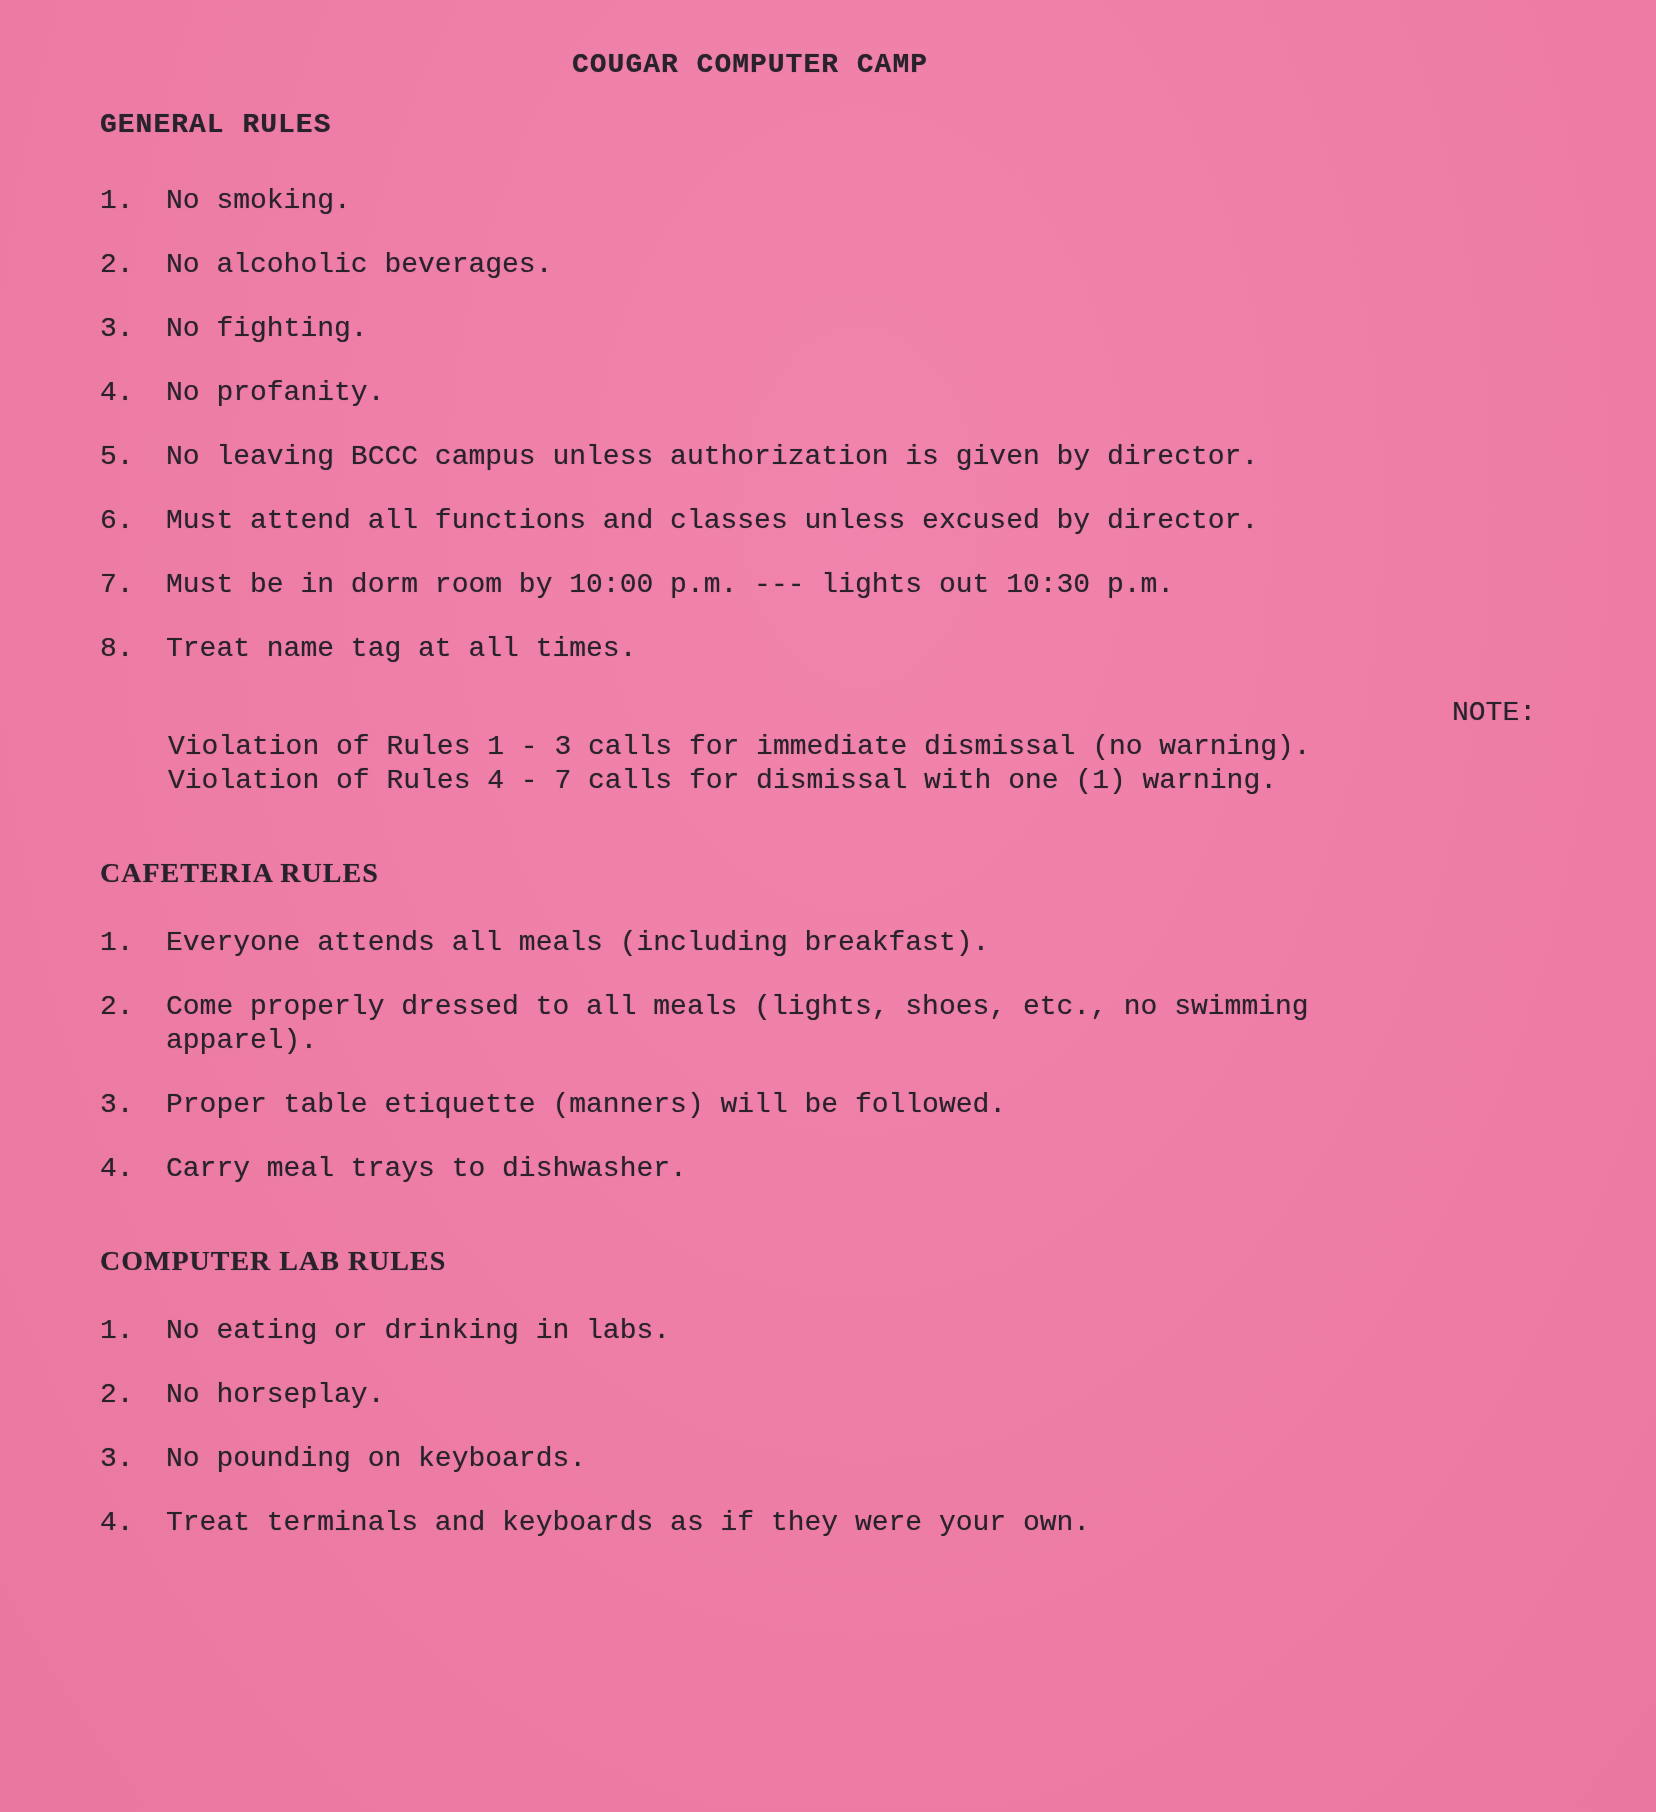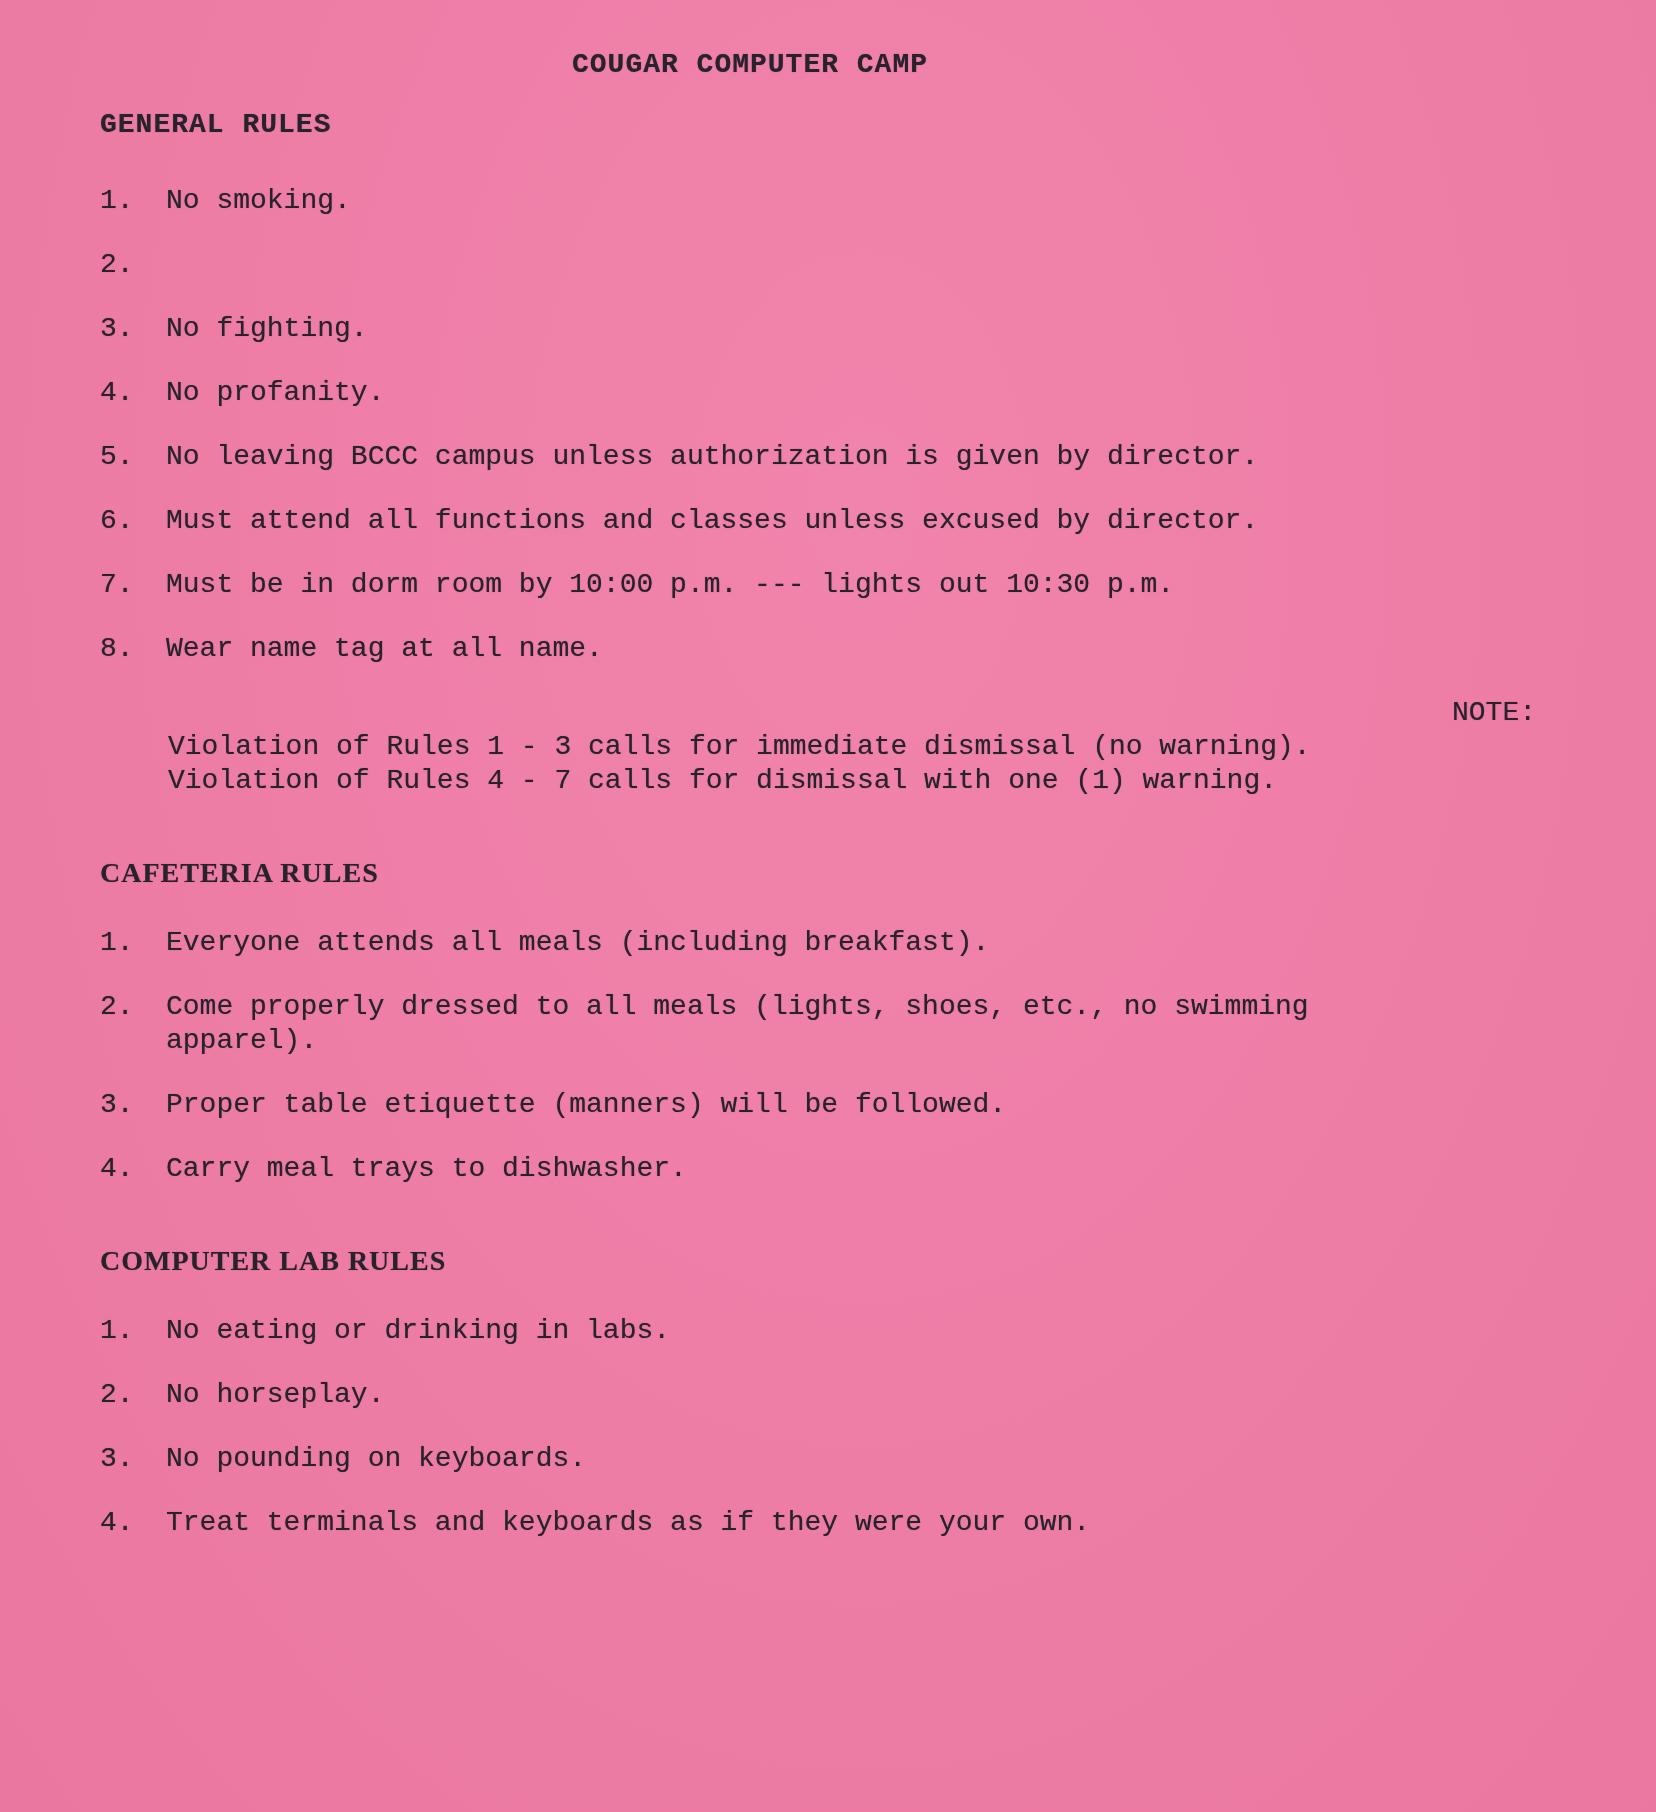--- a/index.html
+++ b/index.html
@@ -82,20 +82,21 @@
 
   <div class="section-heading">GENERAL RULES</div>
 
   <div class="rules-list">
     <div class="rule">
       <span class="num">1.</span>
       <span class="text">No smoking.</span>
     </div>
     <div class="rule">
       <span class="num">2.</span>
+      <span class="text">No alcoholic beverages.</span>
     </div>
     <div class="rule">
       <span class="num">3.</span>
       <span class="text">No fighting.</span>
     </div>
     <div class="rule">
       <span class="num">4.</span>
       <span class="text">No profanity.</span>
     </div>
     <div class="rule">
@@ -105,21 +106,21 @@
     <div class="rule">
       <span class="num">6.</span>
       <span class="text">Must attend all functions and classes unless excused by director.</span>
     </div>
     <div class="rule">
       <span class="num">7.</span>
       <span class="text">Must be in dorm room by 10:00 p.m. --- lights out 10:30 p.m.</span>
     </div>
     <div class="rule">
       <span class="num">8.</span>
-      <span class="text">Wear name tag at all name.</span>
+      <span class="text">Treat name tag at all times.</span>
     </div>
   </div>
 
   <div class="note-block">
     <div class="note-label">NOTE:</div>
     <div class="note-line">Violation of Rules 1 - 3 calls for immediate dismissal (no warning).</div>
     <div class="note-line">Violation of Rules 4 - 7 calls for dismissal with one (1) warning.</div>
   </div>
 
   <div class="section-heading spaced">CAFETERIA RULES</div>

